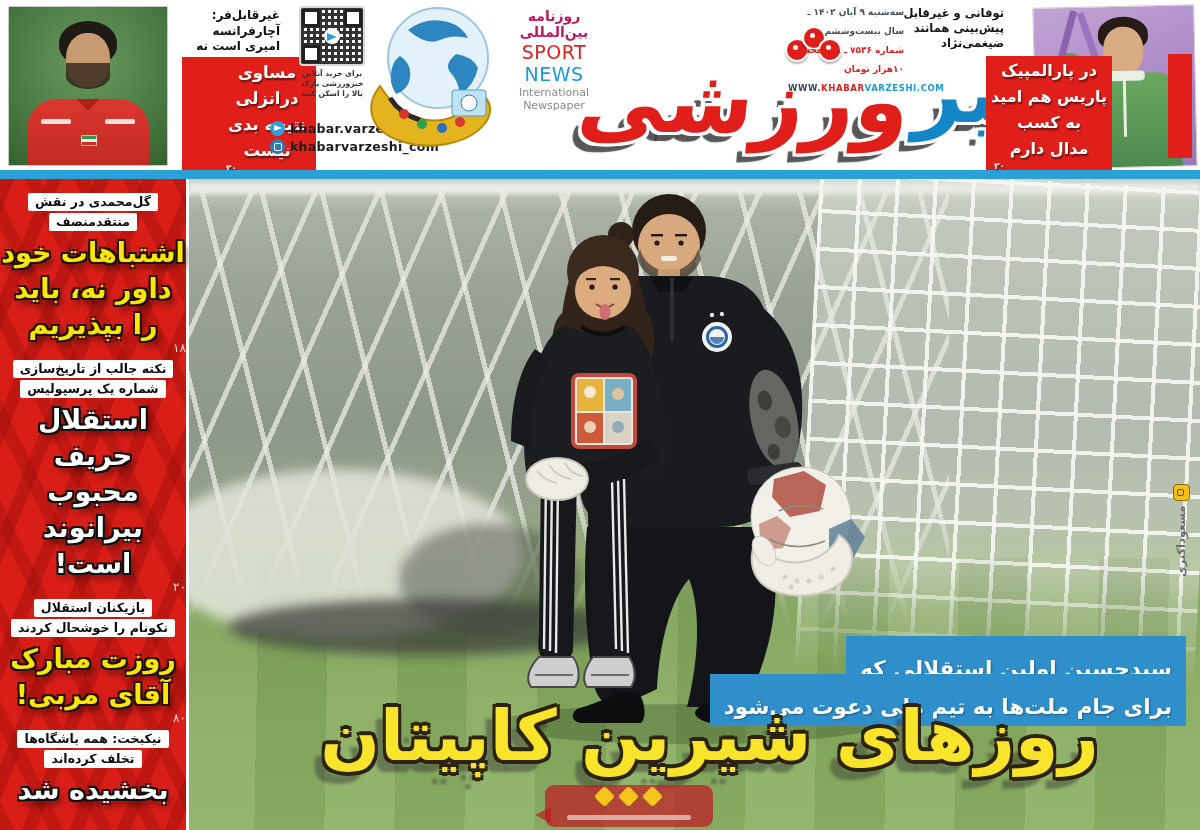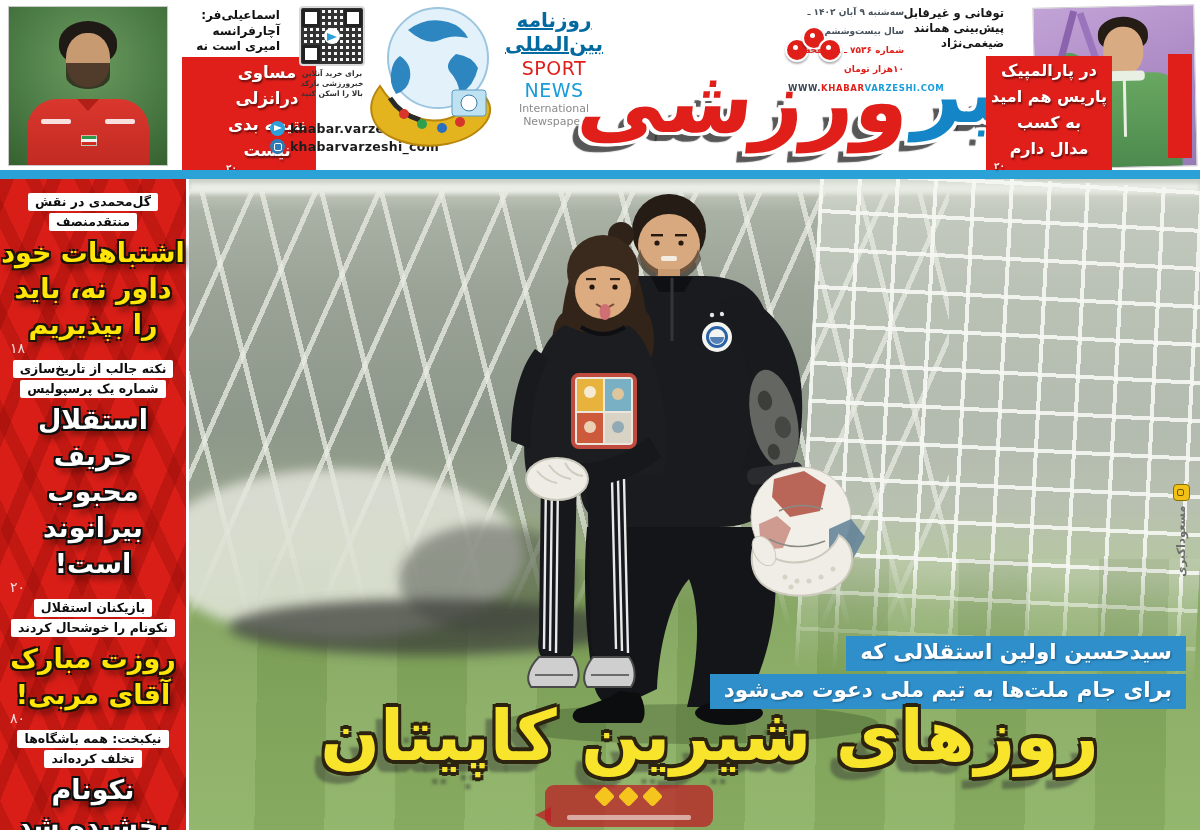--- a/index.html
+++ b/index.html
@@ -47,21 +47,21 @@
   .soc-row{display:flex;align-items:center;gap:5px;margin-bottom:3px;direction:ltr;}
   .soc-txt{font-size:12.5px;font-weight:bold;color:#1c1c1c;letter-spacing:.3px;white-space:nowrap;}
   .tg-ic{width:15px;height:15px;border-radius:50%;background:#2ba0da;position:relative;flex:0 0 15px;}
   .tg-ic:after{content:"";position:absolute;left:4px;top:4px;width:0;height:0;border-left:8px solid #fff;border-top:3.5px solid transparent;border-bottom:3.5px solid transparent;}
   .ig-ic{width:15px;height:15px;border-radius:50%;background:#2e7bb5;position:relative;flex:0 0 15px;}
   .ig-ic:after{content:"";position:absolute;left:3.5px;top:3.5px;width:6px;height:6px;border:1.5px solid #fff;border-radius:2px;}
 
   
   .globe{left:360px;top:2px;width:148px;height:154px;}
   .sportnews{left:492px;top:8px;width:124px;text-align:center;}
-  .sn-fa{font-size:20px;font-weight:bold;color:#0369a1;direction:rtl;text-decoration:underline;}
+  .sn-fa{font-size:14px;font-weight:bold;color:#be185d;direction:rtl;}
   .sn-en{font-size:19px;font-weight:normal;letter-spacing:.5px;margin-top:1px;}
   .sn-en .r{color:#e01f1a}.sn-en .b{color:#1a9cd8}
   .sn-sub{font-size:11px;color:#8a8a8a;margin-top:1px;}
 
   
   .logo{left:540px;top:42px;width:560px;height:128px;direction:rtl;text-align:center;transform:skewX(-6deg);line-height:120px;white-space:nowrap;}
   .logo .fa1{font-size:84px;font-weight:bold;color:#1486c8;position:relative;top:-10px;
     text-shadow:3px 0 0 #fff,-3px 0 0 #fff,0 3px 0 #fff,0 -3px 0 #fff,3px 3px 0 #fff,-3px -3px 0 #fff,3px -3px 0 #fff,-3px 3px 0 #fff,-8px 9px 1px rgba(45,45,45,.8);}
   .logo .fa2{font-size:88px;font-weight:bold;color:#e01f1a;
     text-shadow:3px 0 0 #fff,-3px 0 0 #fff,0 3px 0 #fff,0 -3px 0 #fff,3px 3px 0 #fff,-3px -3px 0 #fff,3px -3px 0 #fff,-3px 3px 0 #fff,-8px 9px 1px rgba(45,45,45,.8);}
@@ -105,21 +105,21 @@
       repeating-linear-gradient(112deg, rgba(130,8,4,.30) 0 13px, rgba(130,8,4,0) 13px 44px),
       repeating-linear-gradient(64deg, rgba(130,8,4,.26) 0 13px, rgba(130,8,4,0) 13px 44px);}
   .story{margin-bottom:6px;}
   .kicker{text-align:center;margin-bottom:4px;}
   .kbox{display:block;width:max-content;max-width:176px;margin:2px auto;background:#ffffff;color:#0d0d0d;
     font-size:12.5px;font-weight:bold;padding:1px 7px 2px;border-radius:2px;}
   .hl{text-align:center;font-weight:bold;font-size:27px;line-height:36px;}
   .hl span{display:block;}
   .hl.yellow{color:#ffe606;text-shadow:2px 2px 0 #1c130a,-2px 2px 0 #1c130a,2px -2px 0 #1c130a,-2px -2px 0 #1c130a,4px 6px 6px rgba(0,0,0,.5);}
   .hl.white{color:#ffffff;text-shadow:2px 2px 0 #101010,-2px 2px 0 #101010,2px -2px 0 #101010,-2px -2px 0 #101010,4px 6px 6px rgba(0,0,0,.45);}
-  .sb-pref{font-size:14px;color:rgba(255,255,255,.85);text-align:left;padding-left:10px;height:11px;line-height:11px;}
+  .sb-pref{font-size:12px;color:rgba(255,255,255,.85);text-align:right;padding-left:10px;height:11px;line-height:11px;}
 
   
   .mainphoto{left:189px;top:179px;width:1011px;height:651px;overflow:hidden;background:#8d968a;}
   .photo-bg{position:absolute;inset:0;background:linear-gradient(180deg,
      #ccd1c6 0%, #a9b1a4 5%, #99a294 18%, #8e988a 38%, #96a18c 50%,
      #93ab74 58%, #80a35a 66%, #87ab60 80%, #8db265 100%);}
   .crossbar{position:absolute;left:0;top:4px;right:0;height:11px;background:rgba(242,245,238,.85);filter:blur(2px);}
   .net-a{position:absolute;left:0;top:10px;width:760px;height:440px;
     background:
      repeating-linear-gradient(76deg, rgba(233,236,227,.75) 0 5px, rgba(0,0,0,0) 5px 58px),
@@ -130,21 +130,21 @@
      rgba(226,230,222,.45);
     background-image:
      repeating-linear-gradient(90deg, rgba(246,247,243,.9) 0 4px, rgba(0,0,0,0) 4px 38px),
      repeating-linear-gradient(0deg, rgba(246,247,243,.9) 0 4px, rgba(0,0,0,0) 4px 38px);
     -webkit-mask-image:linear-gradient(#000 78%,transparent);mask-image:linear-gradient(#000 78%,transparent);}
   .mow{position:absolute;left:0;top:380px;right:0;height:271px;
     background:repeating-linear-gradient(91deg, rgba(255,255,255,.06) 0 70px, rgba(20,40,10,.06) 70px 140px);}
   .scene{position:absolute;inset:0;z-index:3;}
 
   .cap{position:absolute;right:14px;background:#2e8fcb;color:#fff;font-weight:bold;font-size:21.5px;
-    padding:3px 14px 7px;direction:rtl;z-index:4;white-space:nowrap;text-shadow:1px 1px 2px rgba(0,0,0,.35);}
+    padding:20px 14px 7px;direction:rtl;z-index:4;white-space:nowrap;text-shadow:1px 1px 2px rgba(0,0,0,.35);}
   .cap1{top:457px;}
   .cap2{top:495px;}
 
   .main-title{position:absolute;left:40px;right:10px;top:516px;margin:0;text-align:center;direction:rtl;z-index:5;
     font-size:70px;font-weight:bold;color:#f9e42c;white-space:nowrap;
     text-shadow:3px 3px 0 #2c2410,-3px 3px 0 #2c2410,3px -3px 0 #2c2410,-3px -3px 0 #2c2410,0 4px 0 #2c2410,0 -4px 0 #2c2410,-10px 12px 3px rgba(50,50,50,.45);}
 
   .watermark{position:absolute;left:356px;top:606px;width:168px;height:42px;z-index:6;
     background:rgba(190,28,36,.72);border-radius:9px;}
   .watermark:before{content:"";position:absolute;left:-10px;bottom:4px;width:0;height:0;
@@ -171,21 +171,21 @@
       <div class="p-face"></div>
       <div class="p-beard"></div>
       <div class="p-body"></div>
       <div class="p-collar"></div>
       <div class="p-spon1"></div>
       <div class="p-spon2"></div>
       <div class="p-flag"></div>
     </div>
 
     <div class="abs tl-kicker">
-      <div>اسماعیلی‌فر:</div>
+      <div>غیرقابل‌فر:</div>
       <div>آچارفرانسه</div>
       <div>امیری است نه من</div>
     </div>
     <div class="abs red-block tl-headline">
       <div>مساوی</div>
       <div>درانزلی</div>
       <div>نتیجه بدی</div>
       <div>نیست</div>
       <div class="pref">۲۰</div>
     </div>
@@ -326,21 +326,20 @@
       </h2>
       <div class="sb-pref">۸۰</div>
     </section>
 
     <section class="story">
       <div class="kicker">
         <span class="kbox">نیکبخت: همه باشگاه‌ها</span>
         <span class="kbox">تخلف کرده‌اند</span>
       </div>
       <h2 class="hl white" style="margin:2px 0 0;">
-        <span>نکونام</span>
         <span>بخشیده شد</span>
       </h2>
 
     </section>
   </aside>
 
   <main class="abs mainphoto">
     <div class="photo-bg"></div>
     <div class="crossbar"></div>
     <div class="net-a"></div>

